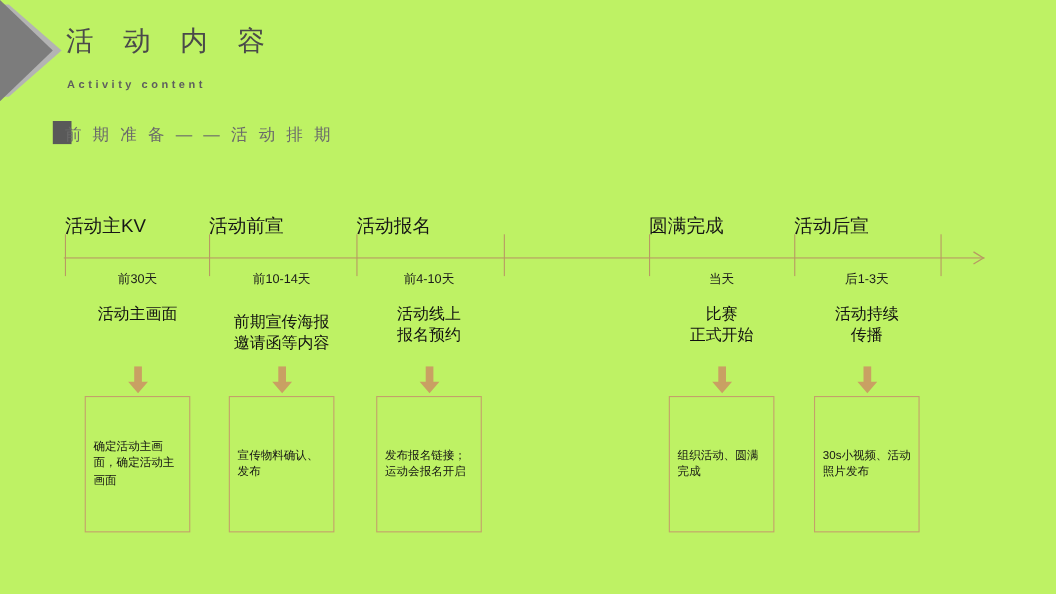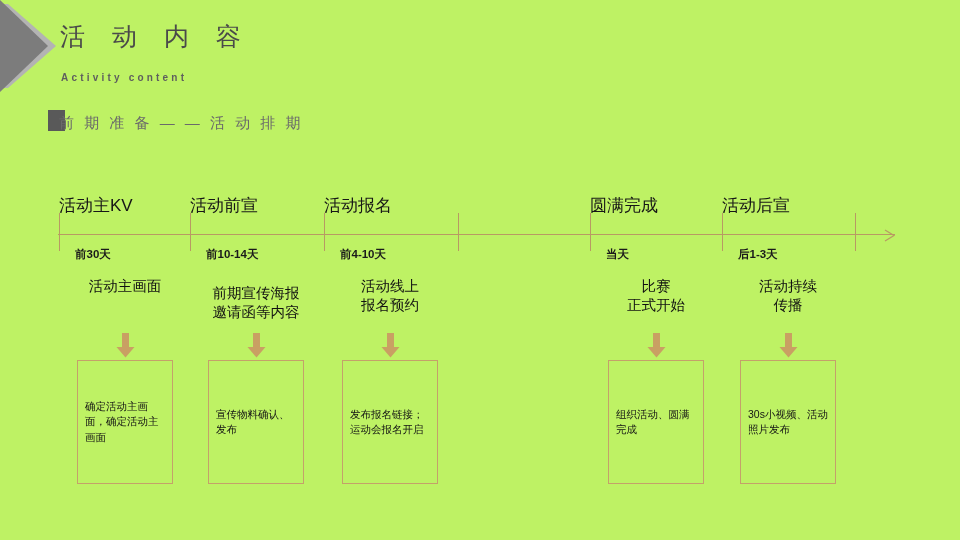--- a/index.html
+++ b/index.html
@@ -109,24 +109,24 @@
     color: #161616;
     font-weight: 400;
     white-space: nowrap;
   }
   .col-when {
     position: absolute;
     top: 247px;
     left: 0;
     width: 100px;
     margin-left: 16px;
+    text-align: center;
     font-size: 11.5px;
     line-height: 15px;
     color: #1a1a1a;
-    font-weight: bold;
   }
   .col-desc {
     position: absolute;
     top: 277px;
     left: 0;
     width: 132px;
     text-align: center;
     font-size: 14.5px;
     line-height: 19px;
     color: #111111;

